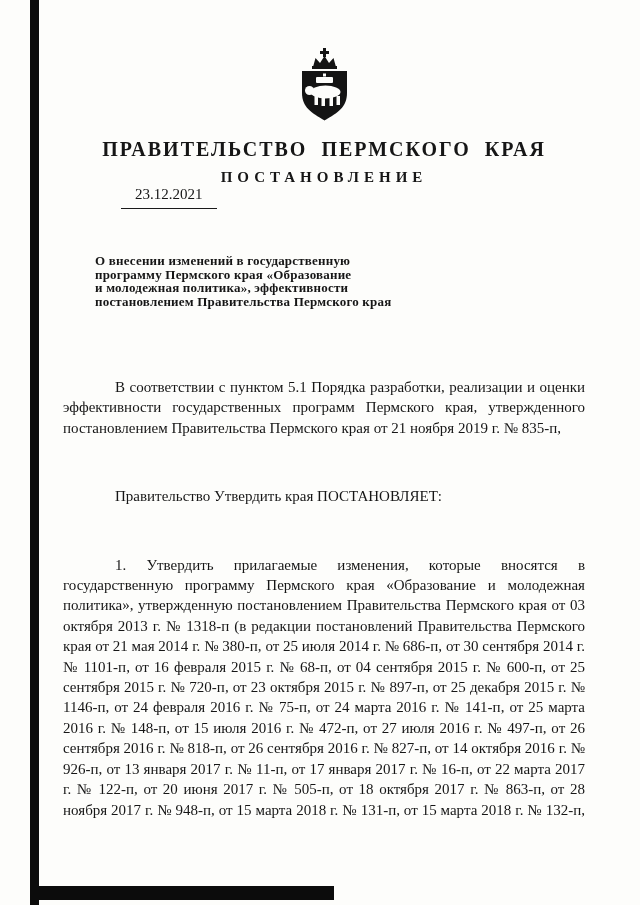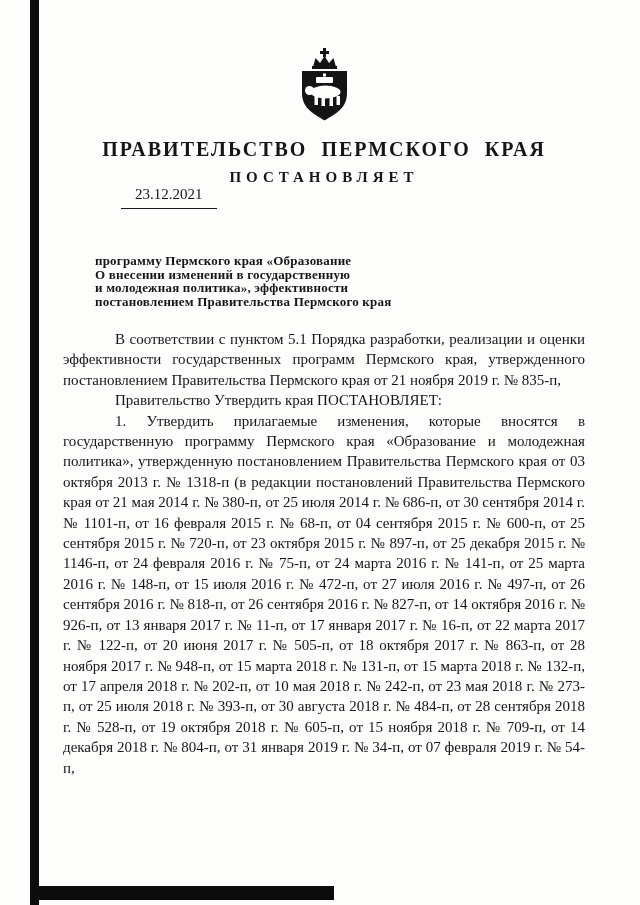--- a/index.html
+++ b/index.html
@@ -82,21 +82,21 @@
   }
 
   .body-text {
     margin-top:21px;
     font-size:15px;
     line-height:20.4px;
     text-align:justify;
     max-height:491px;
     overflow:hidden;
   }
-  .body-text p { text-indent:52px; }
+  .body-text p { text-indent:52px;margin-top:48px; }
 </style>
 </head>
 <body>
 
 <div class="page">
 
   <div class="scan-bar-left"></div>
   <div class="scan-bar-bottom"></div>
 
   <div class="content">
@@ -119,29 +119,29 @@
           <circle cx="13.5" cy="44.5" r="4.5"></circle>
           <rect x="18.5" y="50" width="3.5" height="9"></rect>
           <rect x="25.5" y="51" width="3.5" height="9"></rect>
           <rect x="33.5" y="51" width="3.5" height="9"></rect>
           <rect x="40.5" y="50" width="3.5" height="9"></rect>
         </g>
       </svg>
     </div>
 
     <div class="org-name">ПРАВИТЕЛЬСТВО ПЕРМСКОГО КРАЯ</div>
-    <div class="doc-type">ПОСТАНОВЛЯЕТ</div>
+    <div class="doc-type">ПОСТАНОВЛЕНИЕ</div>
 
     <div class="date-row">
       <div class="date-block">23.12.2021</div>
     </div>
 
     <div class="subject">
+      <div>О внесении изменений в государственную</div>
       <div>программу Пермского края «Образование</div>
-      <div>О внесении изменений в государственную</div>
       <div>и молодежная политика», эффективности</div>
       <div>постановлением Правительства Пермского края</div>
     </div>
 
     <div class="body-text">
       <p>В соответствии с пунктом 5.1 Порядка разработки, реализации и оценки эффективности государственных программ Пермского края, утвержденного постановлением Правительства Пермского края от 21 ноября 2019 г. № 835-п,</p>
       <p>Правительство Утвердить края ПОСТАНОВЛЯЕТ:</p>
       <p>1. Утвердить прилагаемые изменения, которые вносятся в государственную программу Пермского края «Образование и молодежная политика», утвержденную постановлением Правительства Пермского края от 03 октября 2013 г. № 1318-п (в редакции постановлений Правительства Пермского края от 21 мая 2014 г. № 380-п, от 25 июля 2014 г. № 686-п, от 30 сентября 2014 г. № 1101-п, от 16 февраля 2015 г. № 68-п, от 04 сентября 2015 г. № 600-п, от 25 сентября 2015 г. № 720-п, от 23 октября 2015 г. № 897-п, от 25 декабря 2015 г. № 1146-п, от 24 февраля 2016 г. № 75-п, от 24 марта 2016 г. № 141-п, от 25 марта 2016 г. № 148-п, от 15 июля 2016 г. № 472-п, от 27 июля 2016 г. № 497-п, от 26 сентября 2016 г. № 818-п, от 26 сентября 2016 г. № 827-п, от 14 октября 2016 г. № 926-п, от 13 января 2017 г. № 11-п, от 17 января 2017 г. № 16-п, от 22 марта 2017 г. № 122-п, от 20 июня 2017 г. № 505-п, от 18 октября 2017 г. № 863-п, от 28 ноября 2017 г. № 948-п, от 15 марта 2018 г. № 131-п, от 15 марта 2018 г. № 132-п, от 17 апреля 2018 г. № 202-п, от 10 мая 2018 г. № 242-п, от 23 мая 2018 г. № 273-п, от 25 июля 2018 г. № 393-п, от 30 августа 2018 г. № 484-п, от 28 сентября 2018 г. № 528-п, от 19 октября 2018 г. № 605-п, от 15 ноября 2018 г. № 709-п, от 14 декабря 2018 г. № 804-п, от 31 января 2019 г. № 34-п, от 07 февраля 2019 г. № 54-п,</p>
     </div>
 

